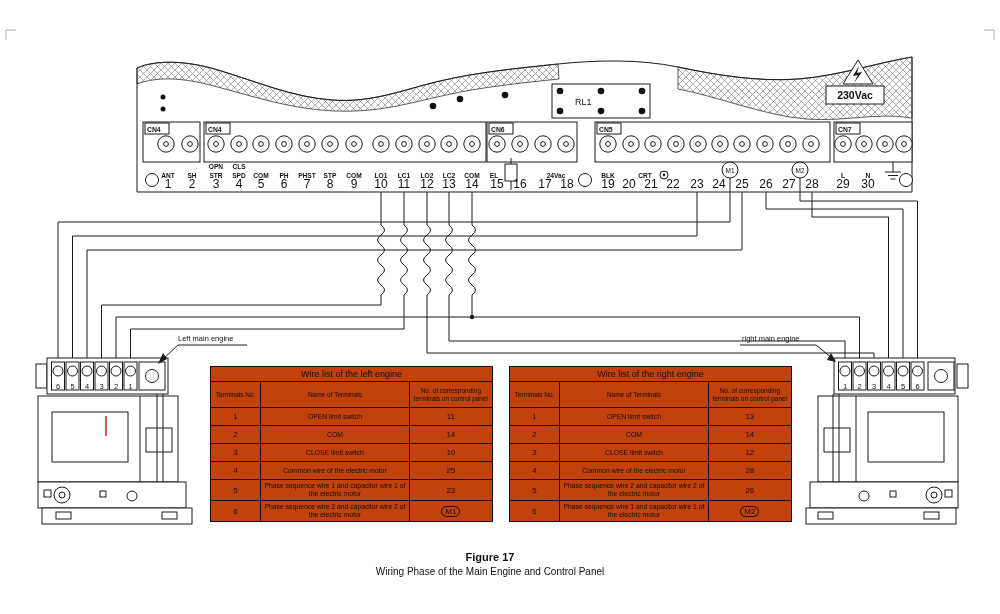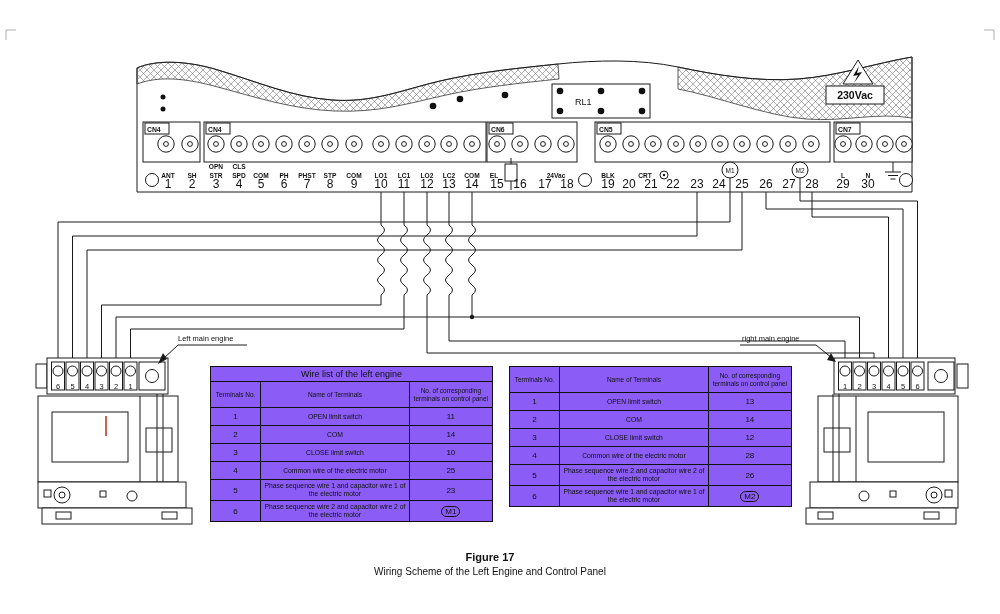--- a/index.html
+++ b/index.html
@@ -11,21 +11,21 @@
   .lbl{font-size:6.6px;font-weight:bold;}
   .cn{font-size:6.8px;font-weight:bold;}
   .sm{font-size:6.5px;}
   .eng-num{font-size:7.5px;}
   .eng-lbl{font-size:7.5px;}
   .volt{font-size:10.5px;font-weight:bold;}
   .rl{font-size:9px;}
   .wire path, .wire line{stroke:#1a1a1a;stroke-width:1;fill:none;}
   .ln{stroke:#1a1a1a;stroke-width:1;fill:none;}
   .shape{stroke:#1a1a1a;stroke-width:1;fill:#fff;}
-  .wtable{position:absolute;border-collapse:collapse;background:#8b5cf6;table-layout:fixed;padding-left:15px;}
+  .wtable{position:absolute;border-collapse:collapse;background:#c2410c;table-layout:fixed;padding-left:15px;}
   .wtable th,.wtable td{border:1px solid #111;font-weight:normal;padding:1px 2px;text-align:center;vertical-align:middle;}
   .ttl{font-size:9px;height:15px;}
   .hdr{font-size:6.5px;height:26px;line-height:1.15;}
   .r{height:18px;}
   .rtall{height:21px;}
   .cno{font-size:8px;}
   .cname{font-size:6.8px;line-height:1.15;}
   .cpanel{font-size:8px;}
   .circled{display:inline-block;border:1px solid #111;border-radius:9px;padding:0 3px;min-width:10px;}
   .caption{position:absolute;left:0;top:551px;width:980px;text-align:center;}
@@ -388,20 +388,23 @@
 </tbody>
     </table>
 
 <table class="wtable" style="left:509px;top:366px;width:283px;">
   <colgroup>
         <col style="width:50px">
         <col style="width:148px">
         <col style="width:83px">
       </colgroup>
   <tbody>
+        <tr class="ttl">
+          <th colspan="3">Wire list of the right engine</th>
+        </tr>
   <tr class="hdr">
     <th>Terminals No.</th>
     <th>Name of Terminals</th>
     <th>No. of corresponding terminals on control panel</th>
   </tr>
   <tr class="r">
           <td class="cno">1</td>
           <td class="cname">OPEN limit switch</td>
           <td class="cpanel">13</td>
         </tr>
@@ -428,16 +431,16 @@
   <tr class="rtall">
           <td class="cno">6</td>
           <td class="cname">Phase sequence wire 1 and capacitor wire 1 of the electric motor</td>
           <td class="cpanel"><span class="circled">M2</span></td>
         </tr>
 </tbody>
     </table>
 
 <div class="caption">
   <span class="cap-t">Figure 17</span>
-  <span class="cap-s">Wiring Scheme of the Left Engine and Control Panel</span>
+  <span class="cap-s">Wiring Phase of the Main Engine and Control Panel</span>
 </div>
 
 </div>
 
 </body></html>

